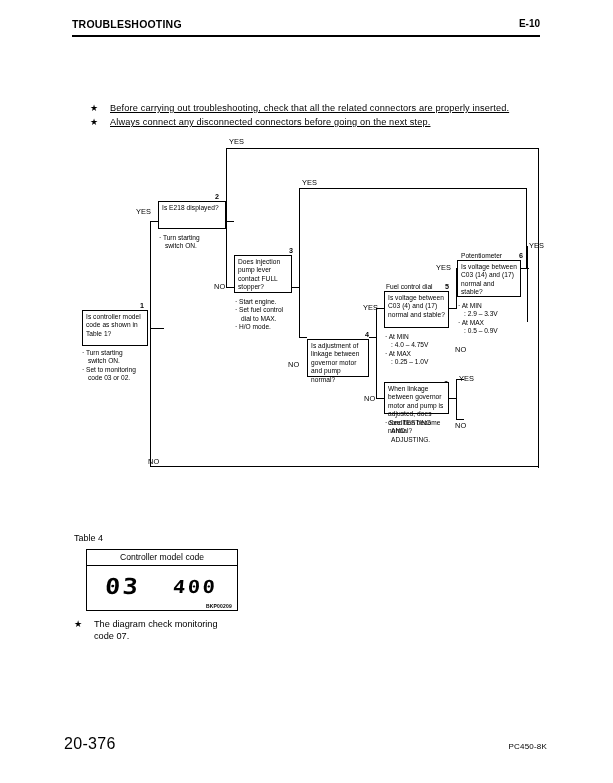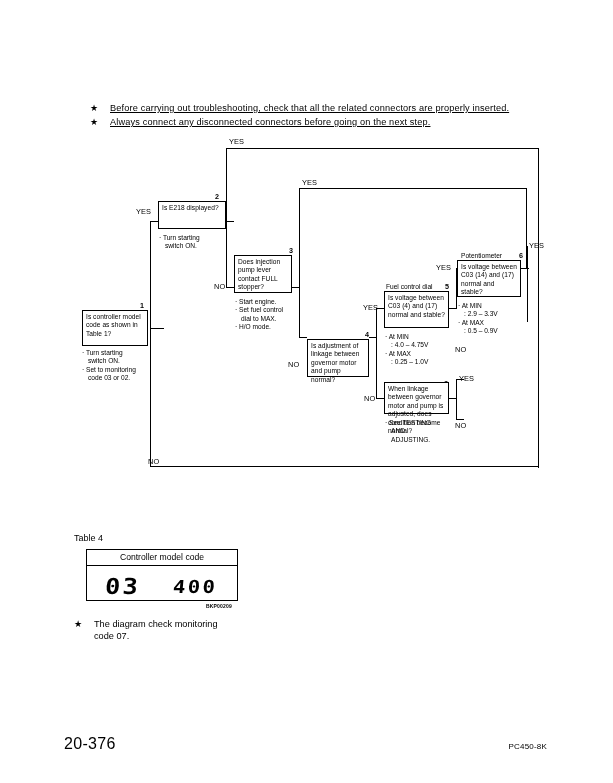--- a/index.html
+++ b/index.html
@@ -120,21 +120,21 @@
     position: absolute;
     left: 74px;
     top: 533px;
     font-size: 9px;
   }
   #table1 {
     position: absolute;
     left: 86px;
     top: 549px;
     width: 152px;
-    height: 52px;
+    height: 62px;
     border: 1.1px solid #000;
     box-sizing: border-box;
     background: #fff;
   }
   #table1 .t1-head {
     position: relative;
     height: 15px;
     border-bottom: 1.1px solid #000;
     text-align: center;
     font-size: 8.6px;
@@ -188,20 +188,25 @@
     top: 742px;
     font-size: 8px;
     letter-spacing: 0.2px;
   }
 </style>
 </head>
 <body>
 
 <div id="page">
 
+  <div id="header">
+    <div class="hdr-left">TROUBLESHOOTING</div>
+    <div class="hdr-right">E-10</div>
+    <div class="hdr-rule"></div>
+  </div>
 
 
   <div class="note-row" id="note1">
     <span class="star">★</span>
     <span class="note-txt">Before carrying out troubleshooting, check that all the related connectors are properly inserted.</span>
   </div>
   <div class="note-row" id="note2">
     <span class="star">★</span>
     <span class="note-txt">Always connect any disconnected connectors before going on the next step.</span>
   </div>

